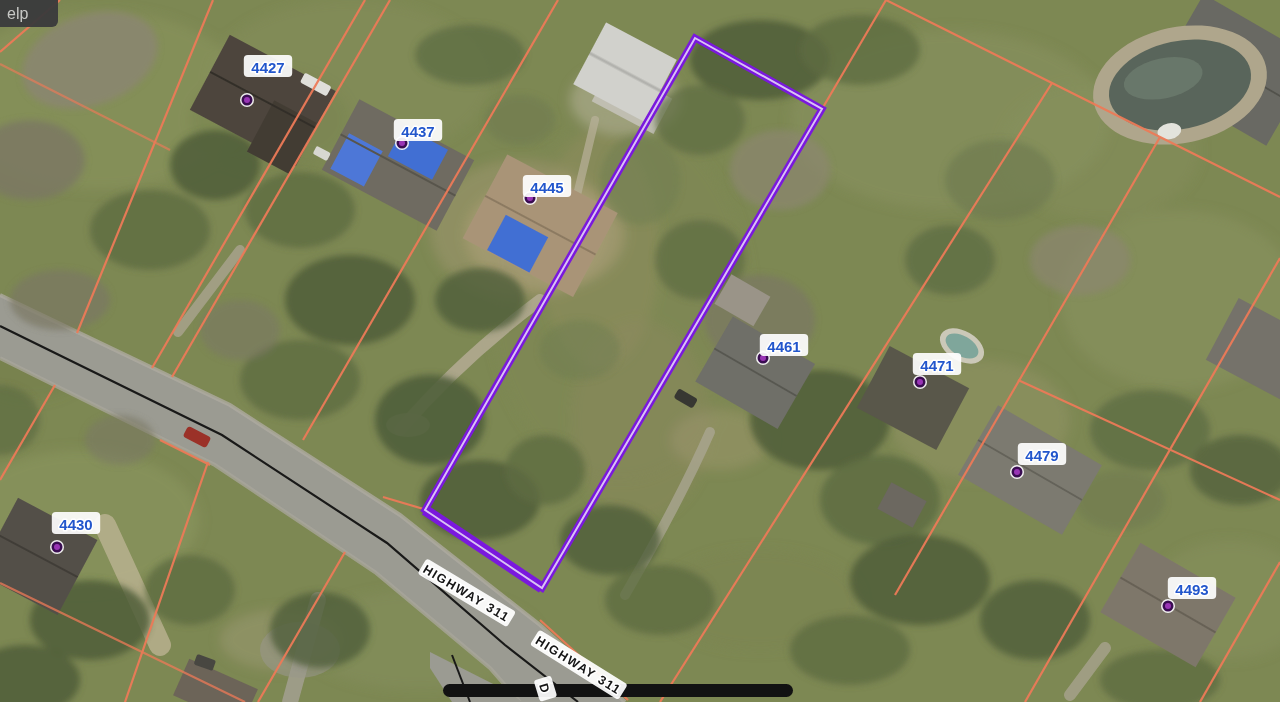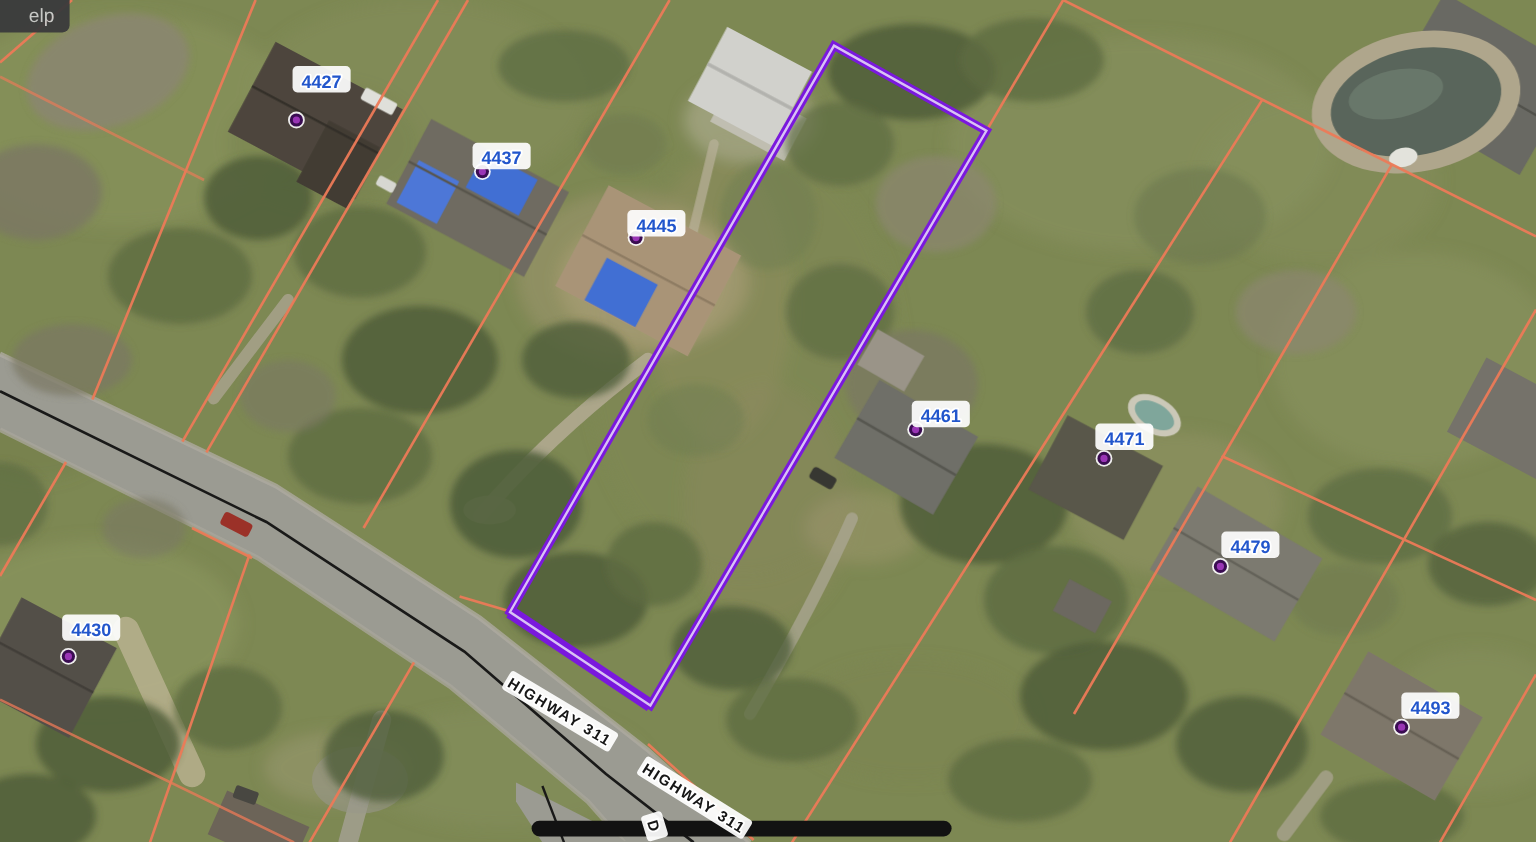--- a/index.html
+++ b/index.html
@@ -5,21 +5,21 @@
   html,body{margin:0;padding:0;background:#222;}
   .map-root{position:relative;width:1280px;height:702px;overflow:hidden;background:#7d8852;
             font-family:"Liberation Sans",sans-serif;}
   svg{display:block;}
   .addr-text{font:bold 15px "Liberation Sans",sans-serif;paint-order:stroke;stroke:#ffffff;
              stroke-width:3px;stroke-linejoin:round;}
   .road-text{font:bold 12.5px "Liberation Sans",sans-serif;letter-spacing:1.5px;paint-order:stroke;
              stroke:#ffffff;stroke-width:3px;stroke-linejoin:round;}
   .menu-fragment{position:absolute;left:0;top:0;width:58px;height:27px;background:#3a3a3c;
                  color:#cccccc;font:16px "Liberation Sans",sans-serif;line-height:27px;
-                 padding-left:24px;box-sizing:border-box;border-bottom-right-radius:6px;opacity:.95;}
+                 padding-left:7px;box-sizing:border-box;border-bottom-right-radius:6px;opacity:.95;}
 </style>
 </head>
 <body>
 
 <div class="map-root">
 <svg id="map-svg" width="1280" height="702" viewBox="0 0 1280 702">
   <defs>
     <filter id="b3" x="-40%" y="-40%" width="180%" height="180%">
           <feGaussianBlur stdDeviation="3"></feGaussianBlur>
         </filter>

